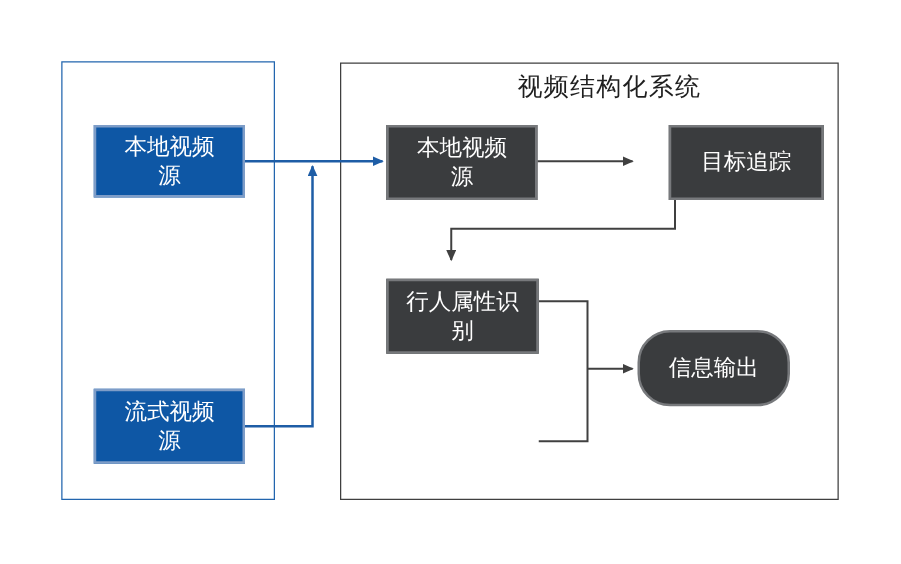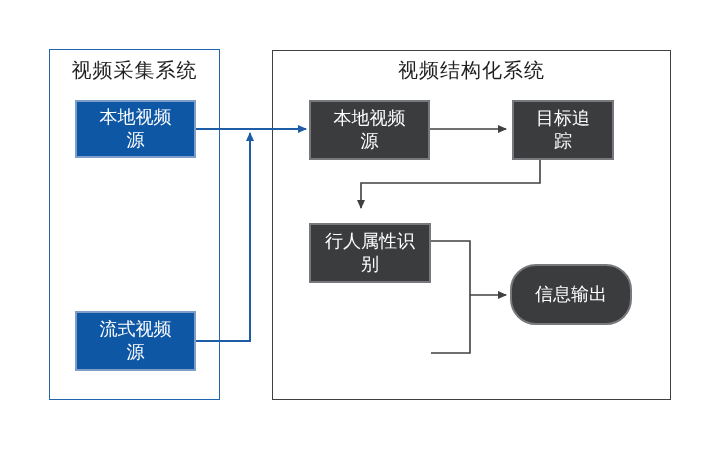--- a/index.html
+++ b/index.html
@@ -20,54 +20,53 @@
   .group{position:absolute;box-sizing:border-box;background:transparent;}
   .group.collection{left:49px;top:49px;width:171px;height:351px;border:1px solid var(--collection-border,#2265ae);}
   .group.structuring{left:272px;top:50px;width:399px;height:350px;border:1px solid var(--structuring-border,#3f3f3f);}
 
   .group-title{
     position:absolute;top:57px;height:26px;line-height:26px;
     text-align:center;font-size:20px;letter-spacing:1px;
     color:var(--title-text,#1f1f1f);
   }
   .group-title.collection{left:49px;width:171px;}
-  .group-title.structuring{left:272px;width:399px;}
+  .group-title.structuring{left:272px;width:399px;padding-left:16px;}
 
   .node{
     position:absolute;box-sizing:border-box;
     display:flex;align-items:center;justify-content:center;
     text-align:center;font-size:18px;line-height:1.28;
     color:var(--node-text,#ffffff);
     padding:14px;
   }
   .node.source{
     background:var(--source-fill,#0e57a5);
     border:2px solid var(--source-border,#7e9dc8);
   }
   .node.process{
     background:var(--process-fill,#3a3c3e);
     border:2px solid var(--process-border,#77797c);
   }
   .n-local{left:75px;top:100px;width:121px;height:58px;}
   .n-stream{left:75px;top:311px;width:121px;height:60px;}
   .n-detect{left:309px;top:100px;width:121px;height:60px;}
-  .n-track{left:512px;top:100px;width:102px;height:60px;}
+  .n-track{left:535px;top:100px;width:124px;height:60px;}
   .n-pedestrian{left:309px;top:211px;width:122px;height:60px;margin-top:12px;}
   .n-output{left:510px;top:264px;width:122px;height:61px;border-radius:26px;}
   .n-vehicle{left:309px;top:324px;width:122px;height:61px;}
 </style>
 </head>
 <body>
 
 <div class="canvas">
 
   <div class="group collection"></div>
   <div class="group structuring"></div>
 
-  <div class="group-title collection">视频采集系统</div>
   <div class="group-title structuring">视频结构化系统</div>
 
   <svg class="wires" viewBox="0 0 721 451" xmlns="http://www.w3.org/2000/svg">
     <defs>
       <marker id="arrow-blue" markerUnits="userSpaceOnUse" markerWidth="10" markerHeight="9" refX="8" refY="4" orient="auto">
         <path class="arrowhead-blue" d="M0,0 L9,4 L0,8 Z"></path>
       </marker>
       <marker id="arrow-dark" markerUnits="userSpaceOnUse" markerWidth="10" markerHeight="9" refX="8" refY="4" orient="auto">
         <path class="arrowhead-dark" d="M0,0 L9,4 L0,8 Z"></path>
       </marker>

